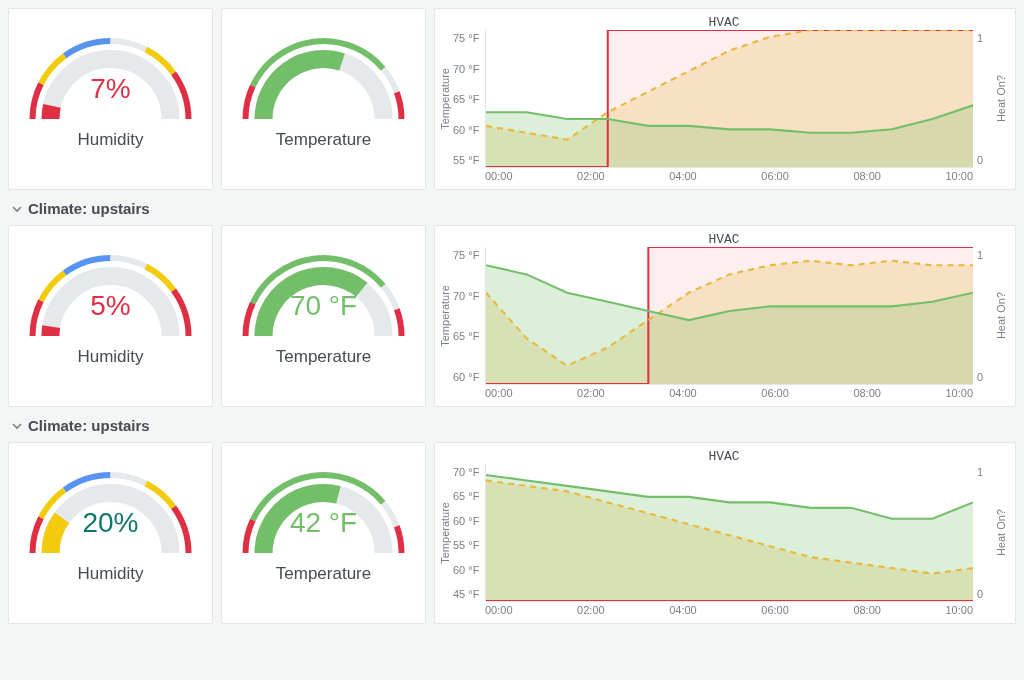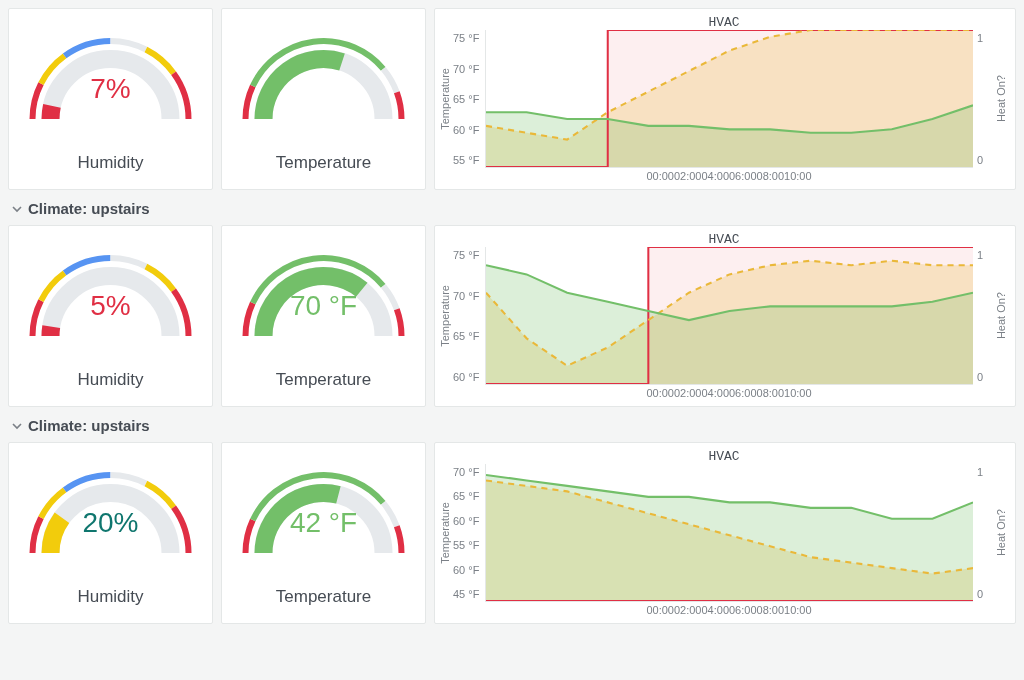--- a/index.html
+++ b/index.html
@@ -52,21 +52,21 @@
     position: absolute;
     top: 64px;
     left: 0; right: 0;
     text-align: center;
     font-size: 28px;
     font-weight: 400;
   }
   .gauge-label {
     font-size: 17px;
     color: #464c54;
-    margin-top: 28px;
+    margin-top: 5px;
   }
   .chart-panel { padding: 4px 6px 2px 4px; }
   .chart-title {
     text-align: center;
     font-size: 13px;
     color: #464c54;
     margin: 2px 0 0 0;
     font-weight: 400;
     font-family: Liberation Mono, monospace;
   }
@@ -95,21 +95,21 @@
   .y-ticks-left { text-align: left; padding-right: 4px; }
   .y-ticks-right { text-align: left; padding-left: 4px; }
   .plot {
     border-left: 1px solid #e4e7e7;
     border-bottom: 1px solid #e4e7e7;
     position: relative;
   }
   .x-ticks {
     grid-column: 3;
     display: flex;
-    justify-content: center;
+    justify-content: space-between;
     font-size: 11px;
     color: #7b8087;
     padding: 2px 0 0 0;
   }
   svg.plot-svg { position: absolute; inset: 0; width: 100%; height: 100%; }
 </style>
 </head>
 <body>
 
 <div class="section">

